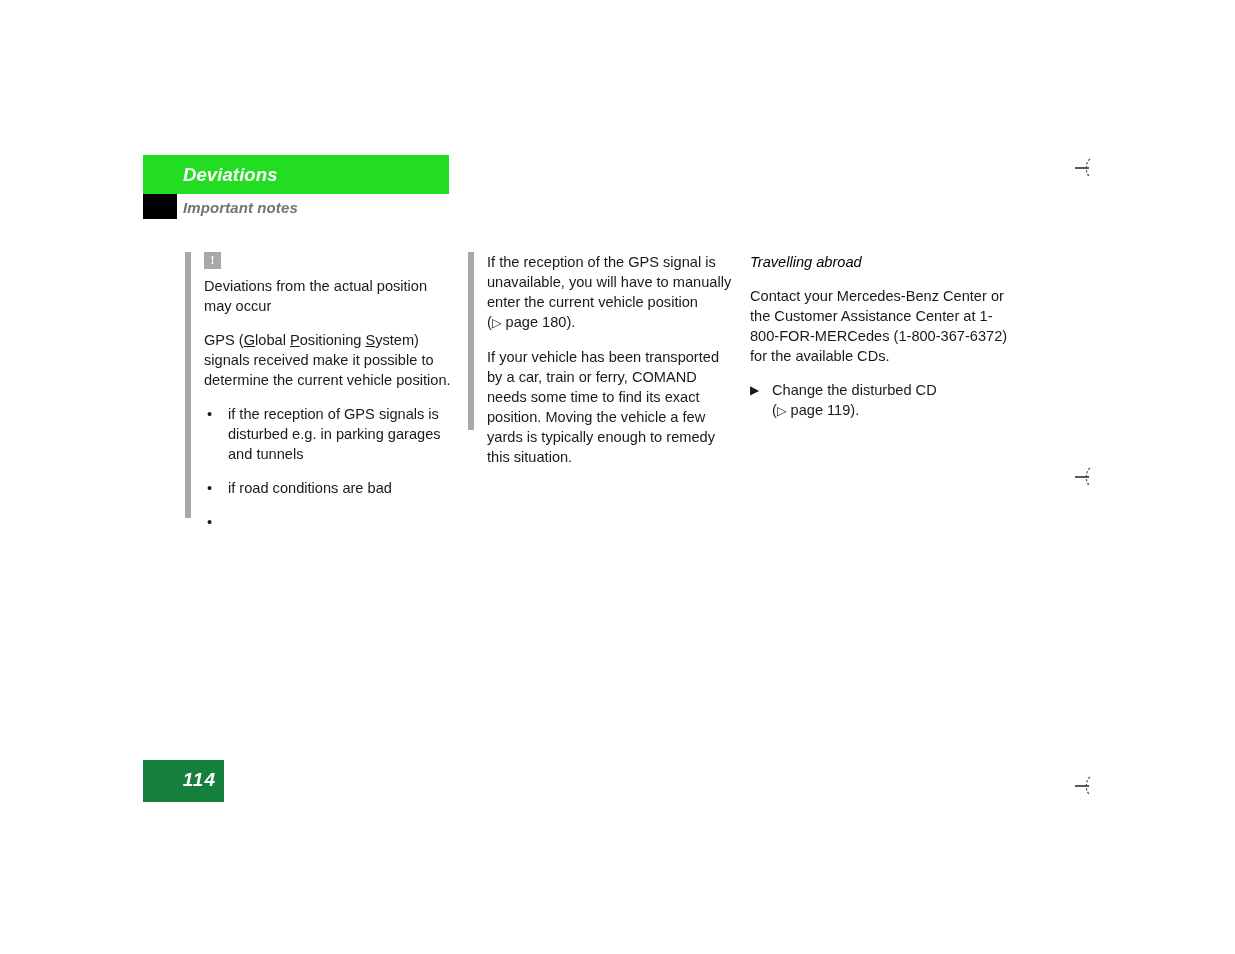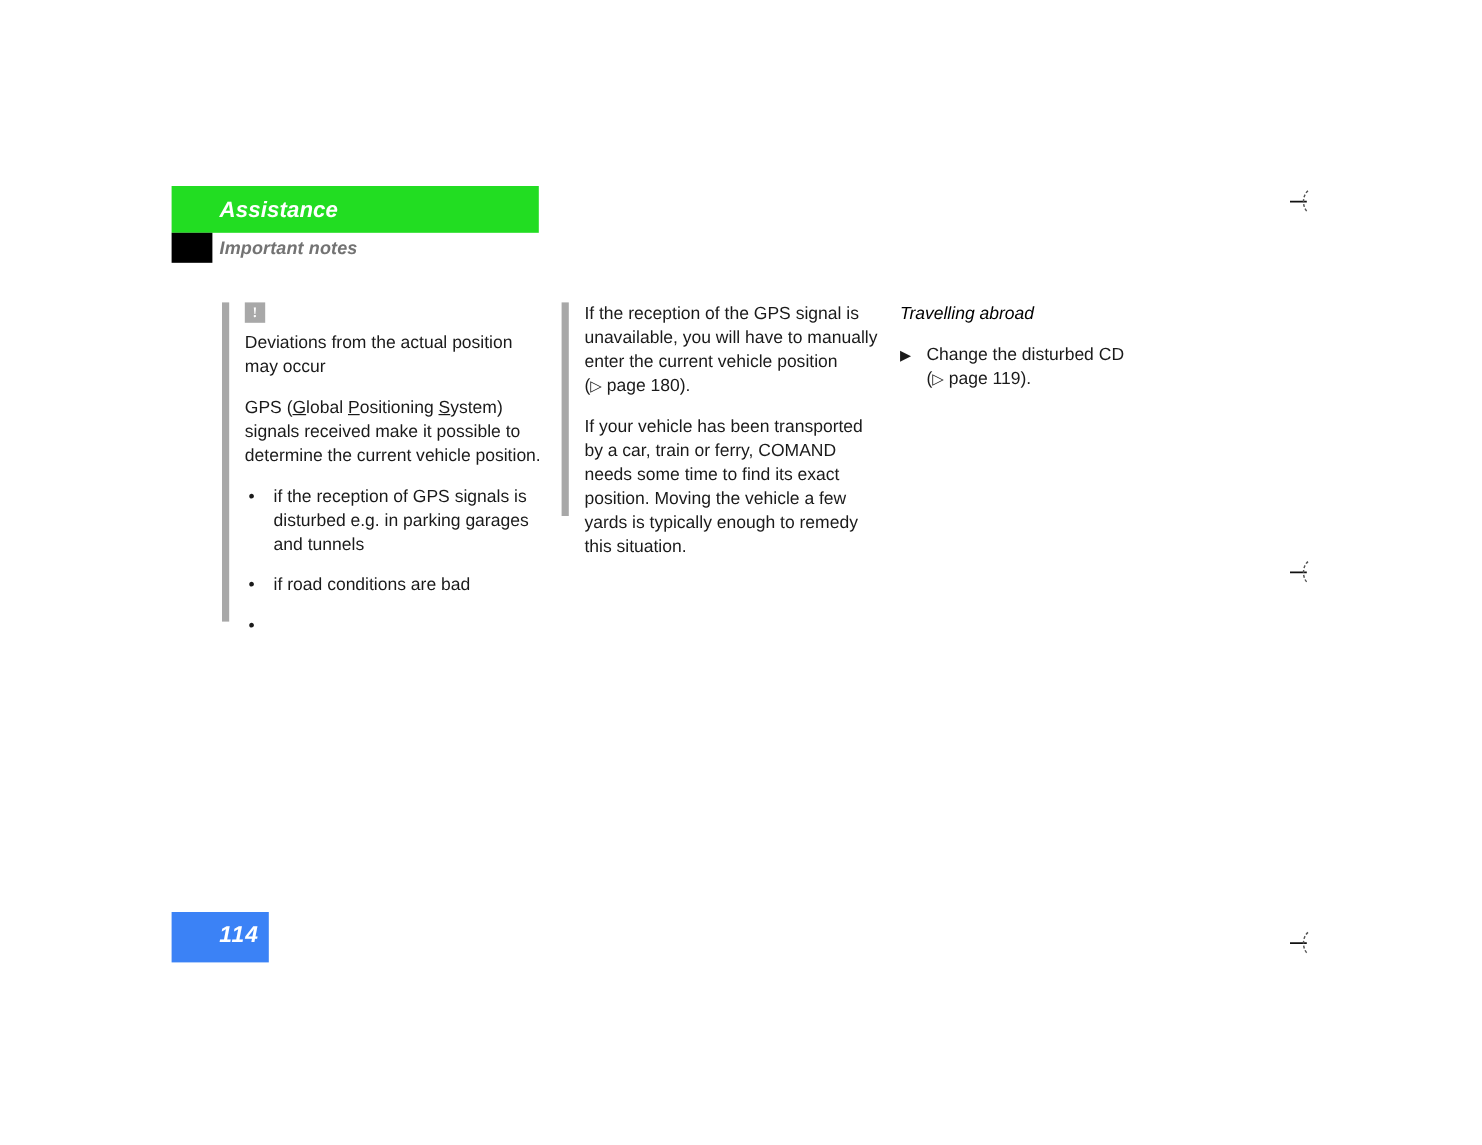--- a/index.html
+++ b/index.html
@@ -162,21 +162,21 @@
 
   .ul-letter { text-decoration: underline; }
 
   
   .page-num-box {
     position: absolute;
     left: 143px;
     top: 760px;
     width: 81px;
     height: 42px;
-    background: #3b82f6;
+    background: #15803d;
   }
   .page-num {
     position: absolute;
     right: 8px;
     top: 9px;
     font-size: 19px;
     font-weight: bold;
     font-style: italic;
     color: #ffffff;
     letter-spacing: 1px;
@@ -192,21 +192,21 @@
   .cm-1 { left: 1074px; top: 155px; }
   .cm-2 { left: 1074px; top: 464px; }
   .cm-3 { left: 1074px; top: 773px; }
 </style>
 </head>
 <body>
 
 <div class="page">
 
   <div class="chapter-bar">
-    <div class="chapter-title">Assistance</div>
+    <div class="chapter-title">Deviations</div>
   </div>
   <div class="section-marker"></div>
   <div class="section-title">Important notes</div>
 
   <div class="col col-1">
     <div class="sidebar-rule"></div>
     <div class="col-body">
       <div class="warn-icon">!</div>
 
       <p class="para">Deviations from the actual position may occur</p>
@@ -236,20 +236,21 @@
         <span class="ref"><span>(</span><span class="arrow">▷</span>&nbsp;<span>page 180</span><span>).</span></span></p>
 
       <p class="para">If your vehicle has been transported by a car, train or ferry, COMAND needs some time to find its exact position. Moving the vehicle a few yards is typically enough to remedy this situation.</p>
     </div>
   </div>
 
   <div class="col col-3">
     <div class="col-body">
       <div class="subhead">Travelling abroad</div>
 
+      <p class="para">Contact your Mercedes-Benz Center or the Customer Assistance Center at 1-800-FOR-MERCedes (1-800-367-6372) for the available CDs.</p>
 
       <ul class="actions">
         <li>
           <span class="tri">▶</span>
           <span>Change the disturbed CD</span><br>
           <span class="ref"><span>(</span><span class="arrow">▷</span>&nbsp;<span>page 119</span><span>).</span></span>
         </li>
       </ul>
     </div>
   </div>

